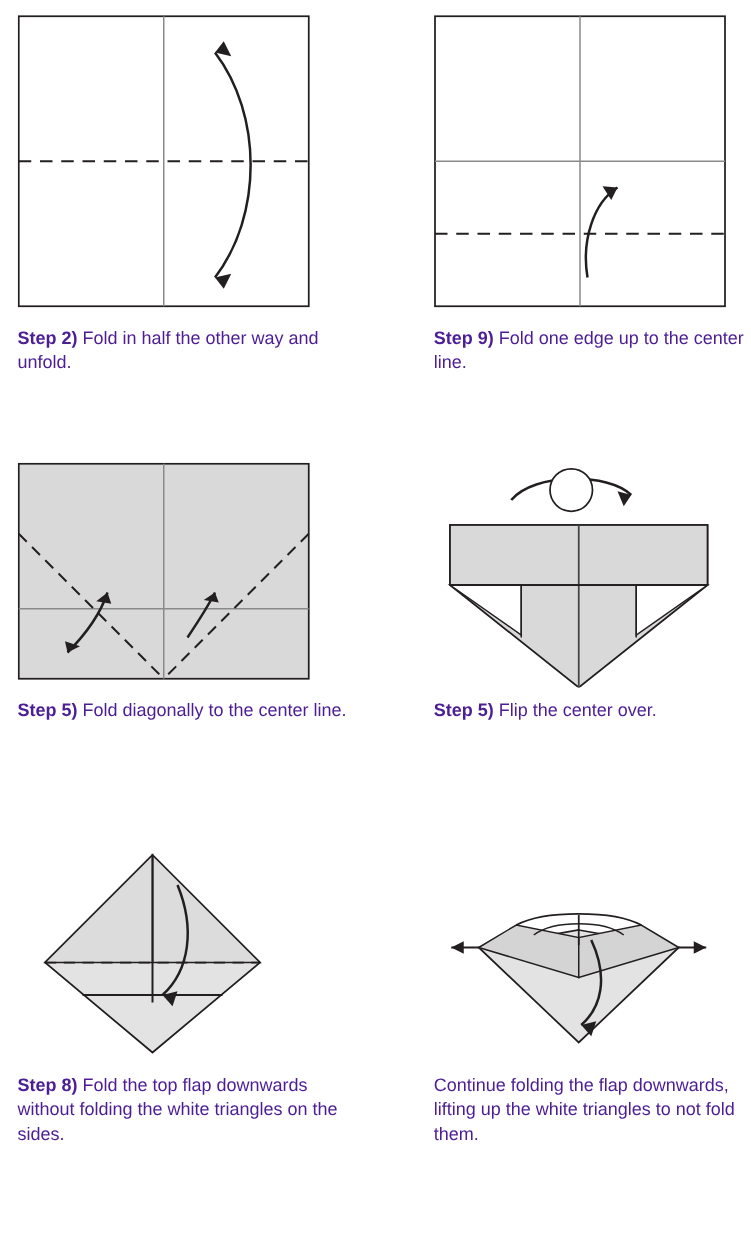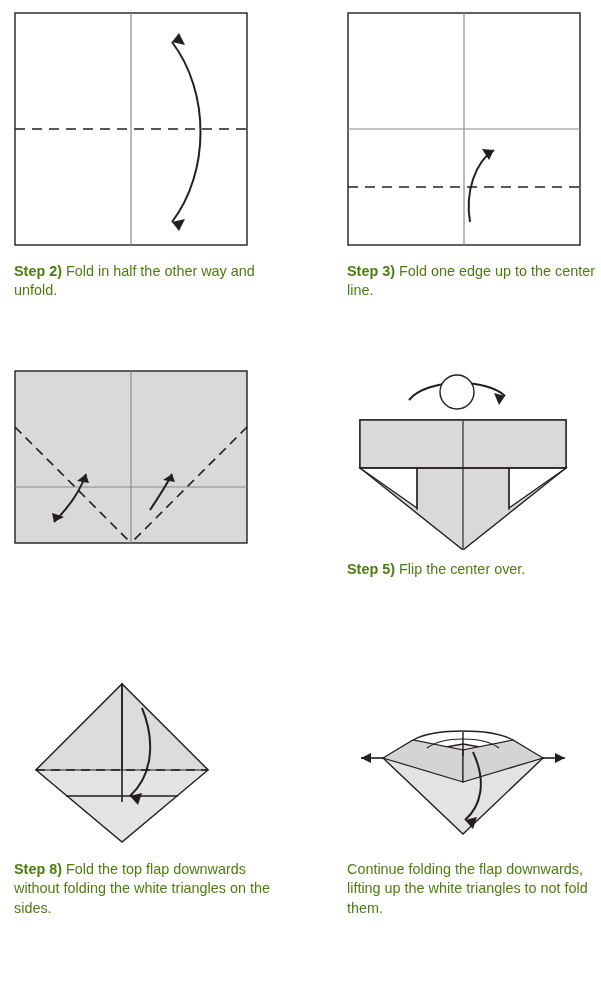--- a/index.html
+++ b/index.html
@@ -27,21 +27,21 @@
   .fig {
     position: relative;
     width: 268px;
   }
   .fig svg {
     display: block;
   }
   .caption {
     font-size: 14.4px;
     line-height: 1.34;
-    color: #4d7c0f;
+    color: #4c1d95;
     margin-top: 10px;
   }
   .caption b {
     font-weight: bold;
   }
   
   .c1 { left: 14px; }
   .c2 { left: 347px; }
   .r1 { top: 12px; }
   .r2 { top: 370px; }
@@ -75,38 +75,41 @@
       <svg width="240" height="240" viewBox="0 0 240 240">
         <rect x="1" y="1" width="232" height="232" fill="#ffffff" stroke="#231f20" stroke-width="1.4"></rect>
         <line x1="117" y1="1" x2="117" y2="233" stroke="#8a8a8a" stroke-width="1.2"></line>
         <line x1="1" y1="117" x2="233" y2="117" stroke="#8a8a8a" stroke-width="1.2"></line>
         <line x1="1" y1="175" x2="233" y2="175" stroke="#231f20" stroke-width="1.6" stroke-dasharray="10,7"></line>
         <path d="M123,210 C118,180 128,150 147,138" fill="none" stroke="#231f20" stroke-width="2"></path>
         <path d="M147,138 l-12,-1 l7,11 z" fill="#231f20"></path>
       </svg>
     </div>
     <div class="caption">
-      <b class="cap-step">Step 3)</b><span class="cap-text"> Fold one edge up to the center line.</span>
+      <b class="cap-step">Step 9)</b><span class="cap-text"> Fold one edge up to the center line.</span>
     </div>
   </div>
 
   <div class="cell c1 r2">
     <div class="fig">
       <svg width="248" height="180" viewBox="0 0 248 180">
         <rect x="1" y="1" width="232" height="172" fill="#d9d9d9" stroke="#231f20" stroke-width="1.4"></rect>
         <line x1="117" y1="1" x2="117" y2="173" stroke="#8a8a8a" stroke-width="1.2"></line>
         <line x1="1" y1="117" x2="233" y2="117" stroke="#8a8a8a" stroke-width="1.2"></line>
         <line x1="1" y1="57" x2="117" y2="173" stroke="#231f20" stroke-width="1.6" stroke-dasharray="9,6"></line>
         <line x1="233" y1="57" x2="117" y2="173" stroke="#231f20" stroke-width="1.6" stroke-dasharray="9,6"></line>
         <path d="M40,152 C52,140 66,122 72,104" fill="none" stroke="#231f20" stroke-width="2"></path>
         <path d="M72,104 l-9,7 l12,2 z" fill="#231f20"></path>
         <path d="M40,152 l10,-5 l-12,-4 z" fill="#231f20"></path>
         <path d="M136,140 C144,128 152,116 158,104" fill="none" stroke="#231f20" stroke-width="2"></path>
         <path d="M158,104 l-9,6 l12,2 z" fill="#231f20"></path>
       </svg>
+    </div>
+    <div class="caption">
+      <b class="cap-step">Step 5)</b><span class="cap-text"> Fold diagonally to the center line.</span>
     </div>
   </div>
 
   <div class="cell c2 r2">
     <div class="fig">
       <svg width="248" height="180" viewBox="0 0 248 180">
 
         <path d="M62,30 C80,8 140,8 158,26" fill="none" stroke="#231f20" stroke-width="2"></path>
         <path d="M158,26 l-11,-3 l5,12 z" fill="#231f20"></path>
         <circle cx="110" cy="22" r="17" fill="#ffffff" stroke="#231f20" stroke-width="1.4"></circle>

